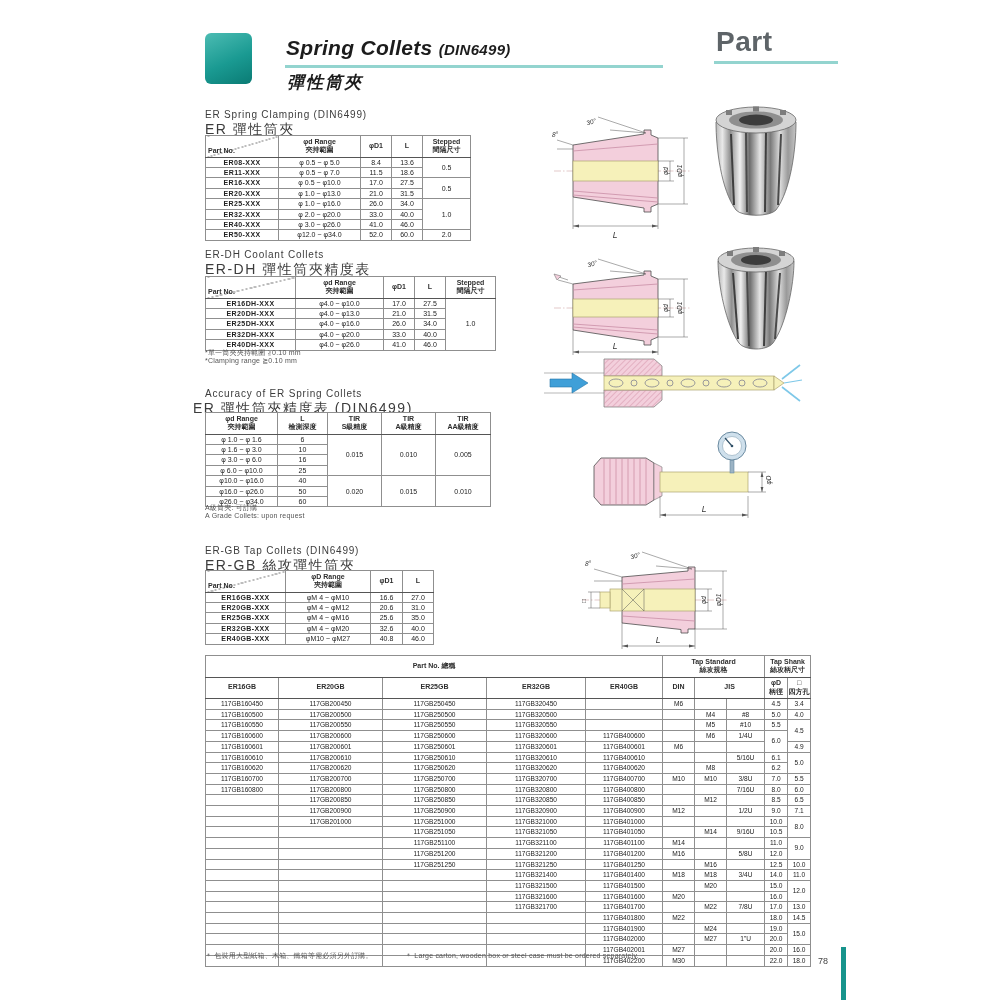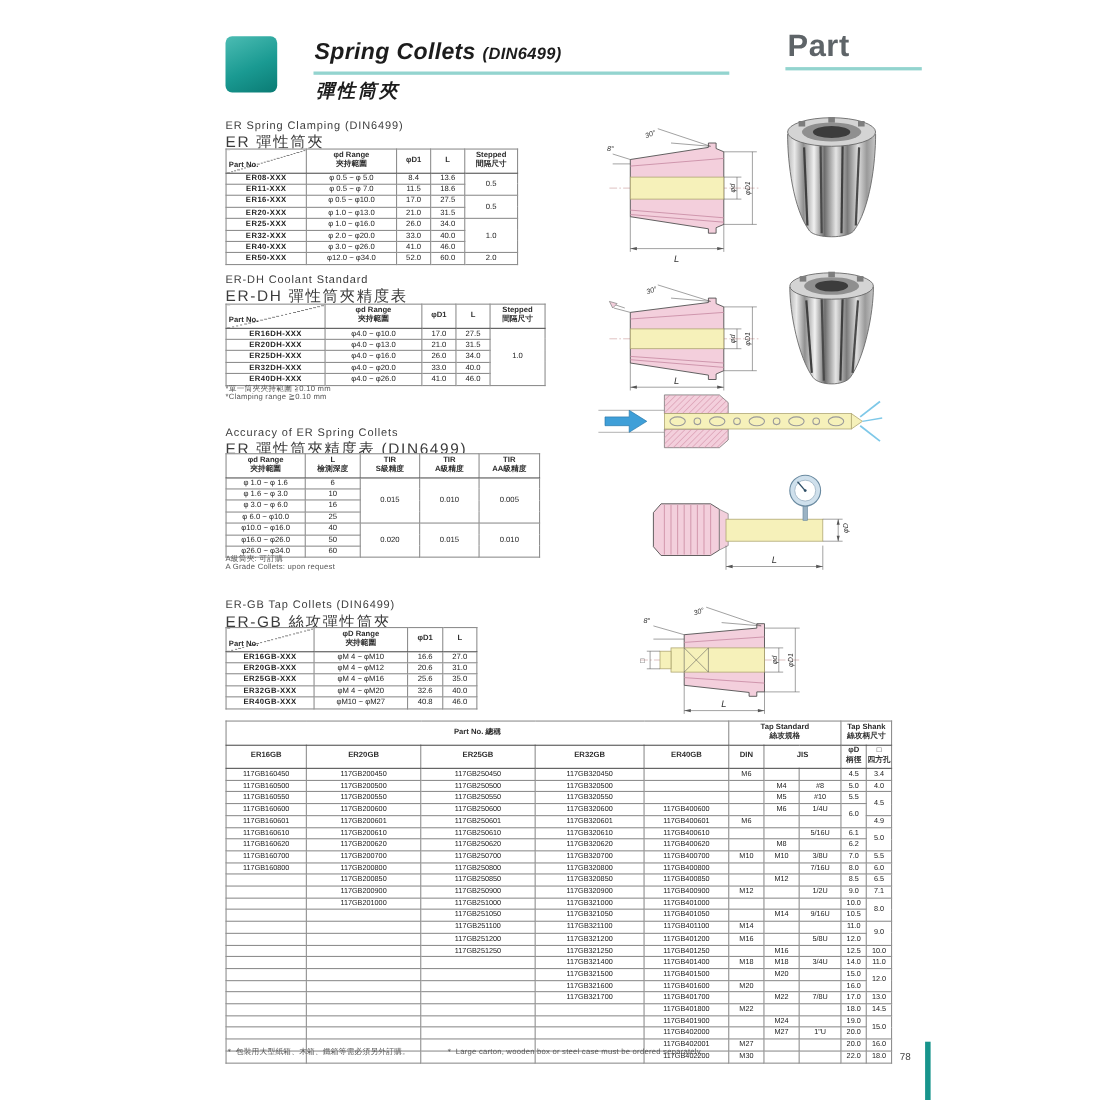--- a/index.html
+++ b/index.html
@@ -136,21 +136,21 @@
           <td class="pn">ER50-XXX</td>
           <td>φ12.0 ~ φ34.0</td>
           <td>52.0</td>
           <td>60.0</td>
           <td>2.0</td>
         </tr>
       </tbody>
     </table>
   </div>
 
-<div class="abs sec-en" style="left:205px;top:249px">ER-DH Coolant Standard</div>
+<div class="abs sec-en" style="left:205px;top:249px">ER-DH Coolant Collets</div>
 <div class="abs sec-zh" style="left:205px;top:261px">ER-DH 彈性筒夾精度表</div>
 <div class="abs tblhost" style="left:205px;top:276px;width:290px">
     <table>
       <colgroup>
         <col style="width: 90px;">
         <col style="width: 88px;">
         <col style="width: 31px;">
         <col style="width: 31px;">
         <col style="width: 50px;">
       </colgroup>
@@ -197,21 +197,21 @@
           <td>41.0</td>
           <td>46.0</td>
         </tr>
       </tbody>
     </table>
   </div>
 <div class="abs fn" style="left:205px;top:348px">*單一筒夾夾持範圍 ≧0.10 mm</div>
 <div class="abs fn" style="left:205px;top:357px">*Clamping range ≧0.10 mm</div>
 
 <div class="abs sec-en" style="left:205px;top:388px">Accuracy of ER Spring Collets</div>
-<div class="abs sec-zh" style="left:205px;top:400px">ER 彈性筒夾精度表 (DIN6499)</div>
+<div class="abs sec-zh" style="left:193px;top:400px">ER 彈性筒夾精度表 (DIN6499)</div>
 <div class="abs tblhost" style="left:205px;top:412px;width:285px">
     <table>
       <colgroup>
         <col style="width: 72px;">
         <col style="width: 50px;">
         <col style="width: 54px;">
         <col style="width: 54px;">
         <col style="width: 55px;">
       </colgroup>
       <thead>

